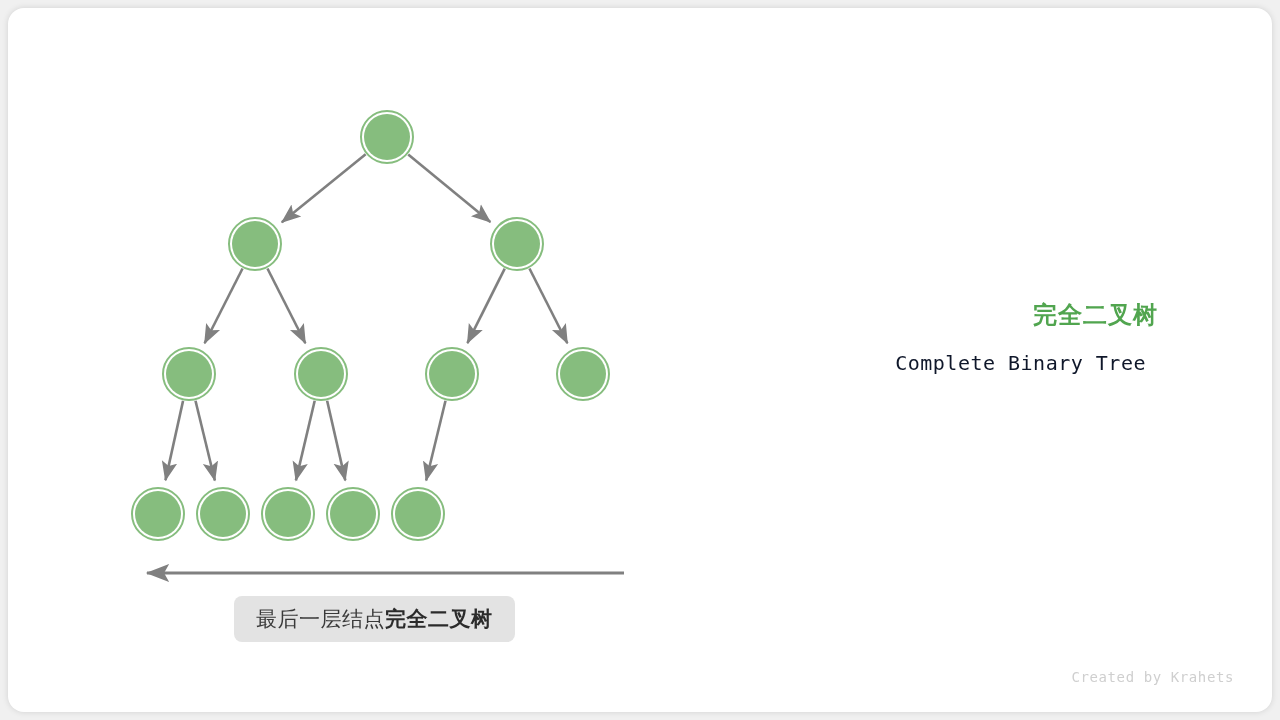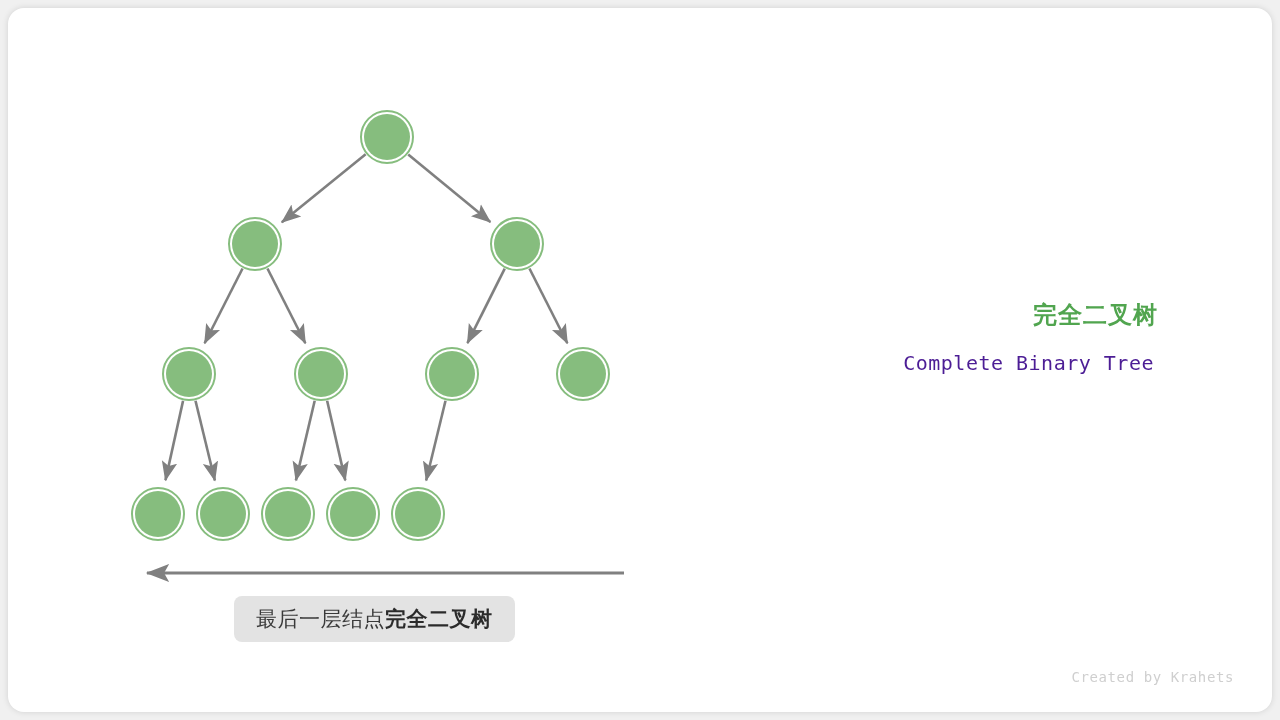--- a/index.html
+++ b/index.html
@@ -70,22 +70,22 @@
     font-weight: bold;
     color: #51a54f;
     letter-spacing: 1px;
     margin: 0;
     line-height: 30px;
   }
 
   #title-en {
     font-family: "DejaVu Sans Mono", "Liberation Mono", monospace;
     font-size: 20px;
-    color: #4c1d95;
-    margin: 4px;
+    color: #0f172a;
+    margin: 12px;
     margin-top: 20px;
     line-height: 26px;
     letter-spacing: 0.5px;
   }
 
   #caption-chip {
     position: absolute;
     left: 226px;
     top: 588px;
     height: 46px;

